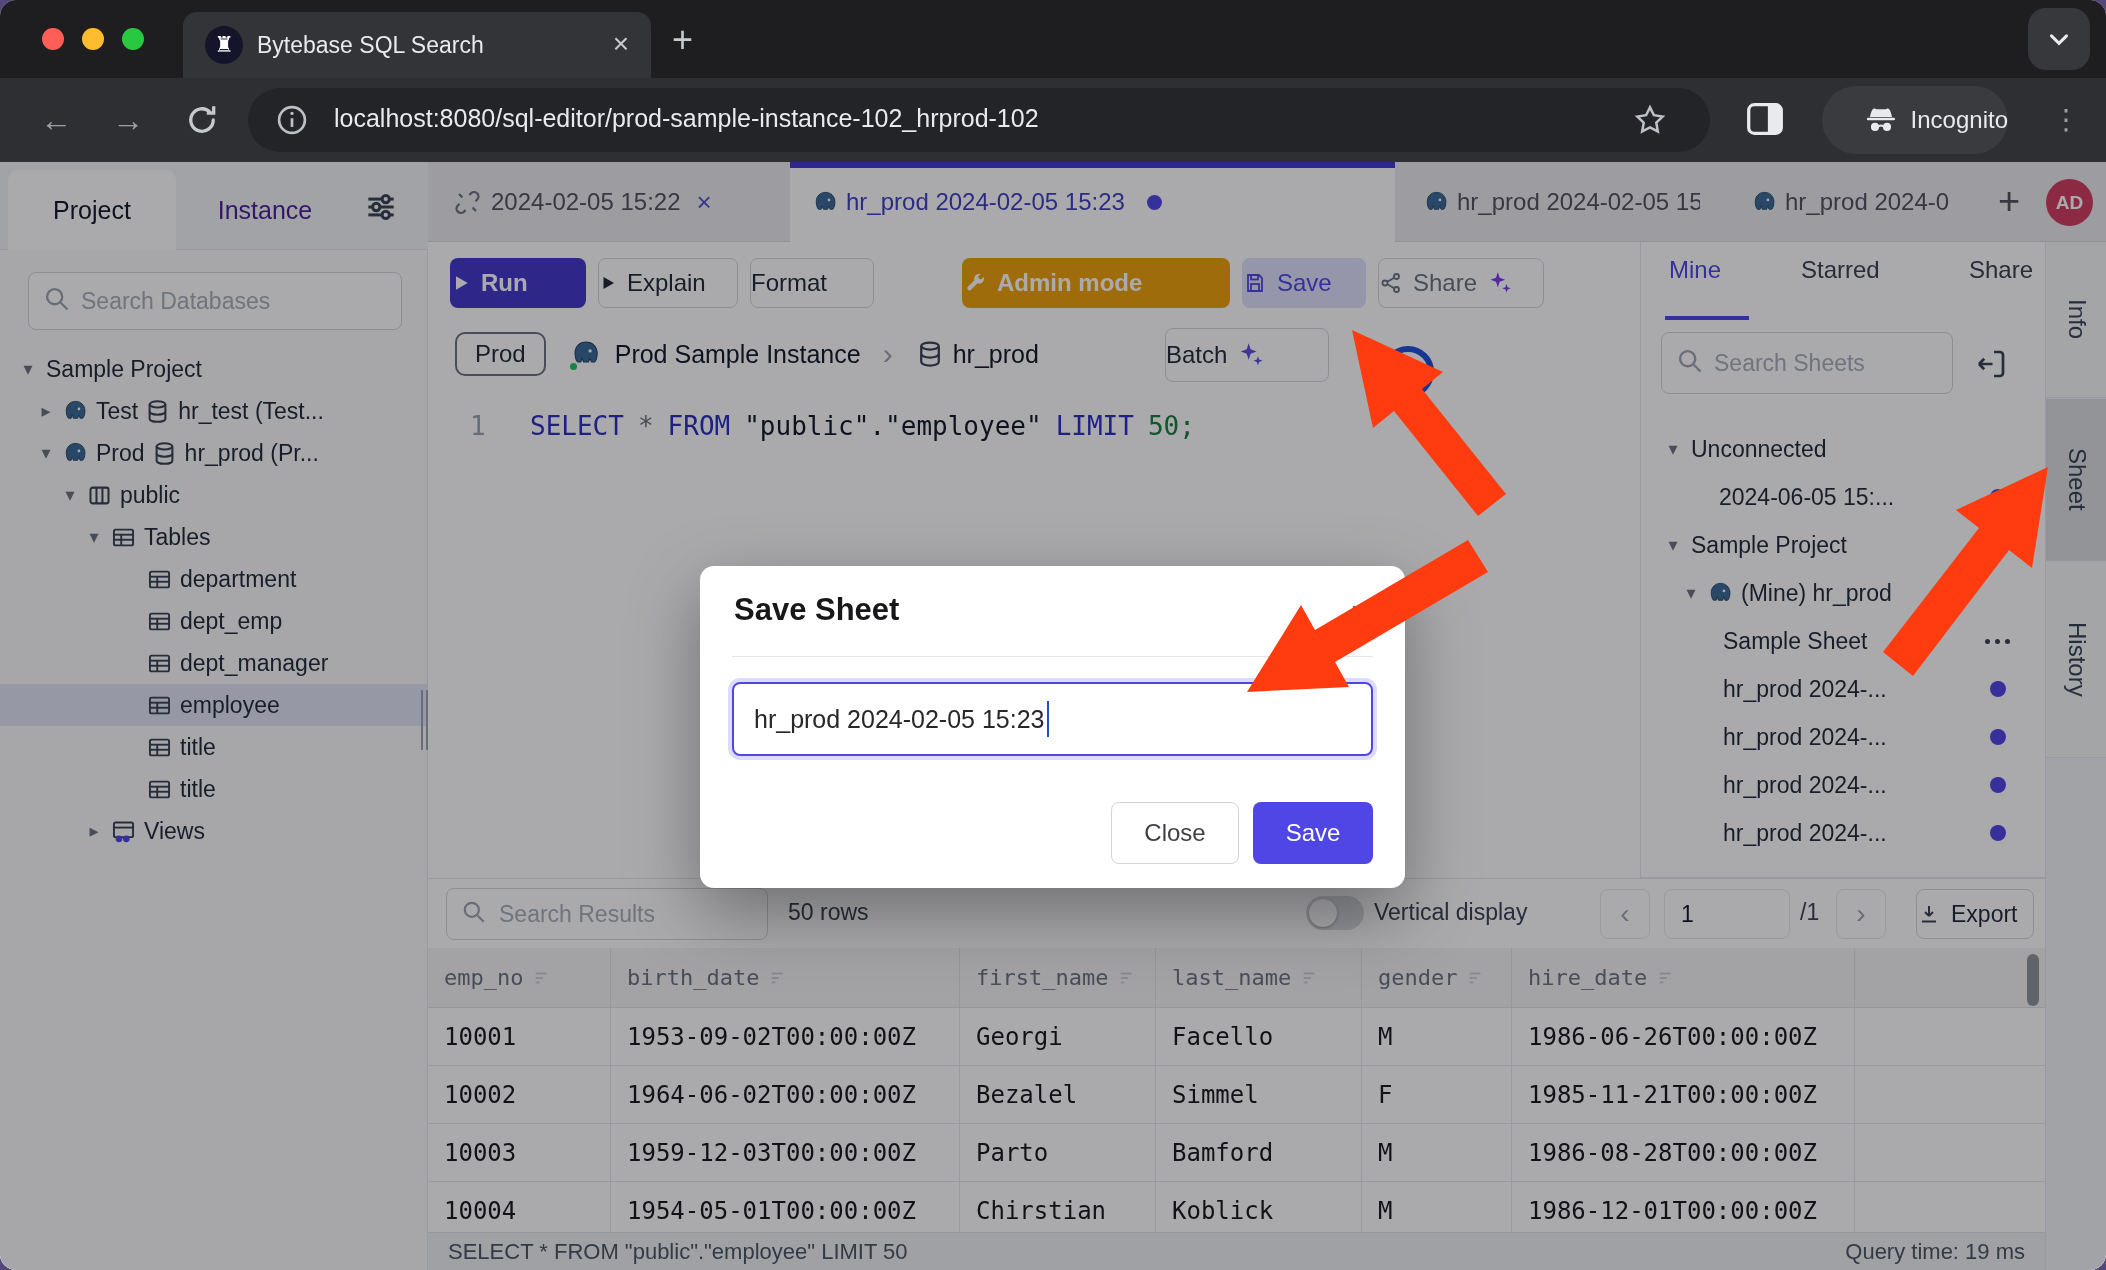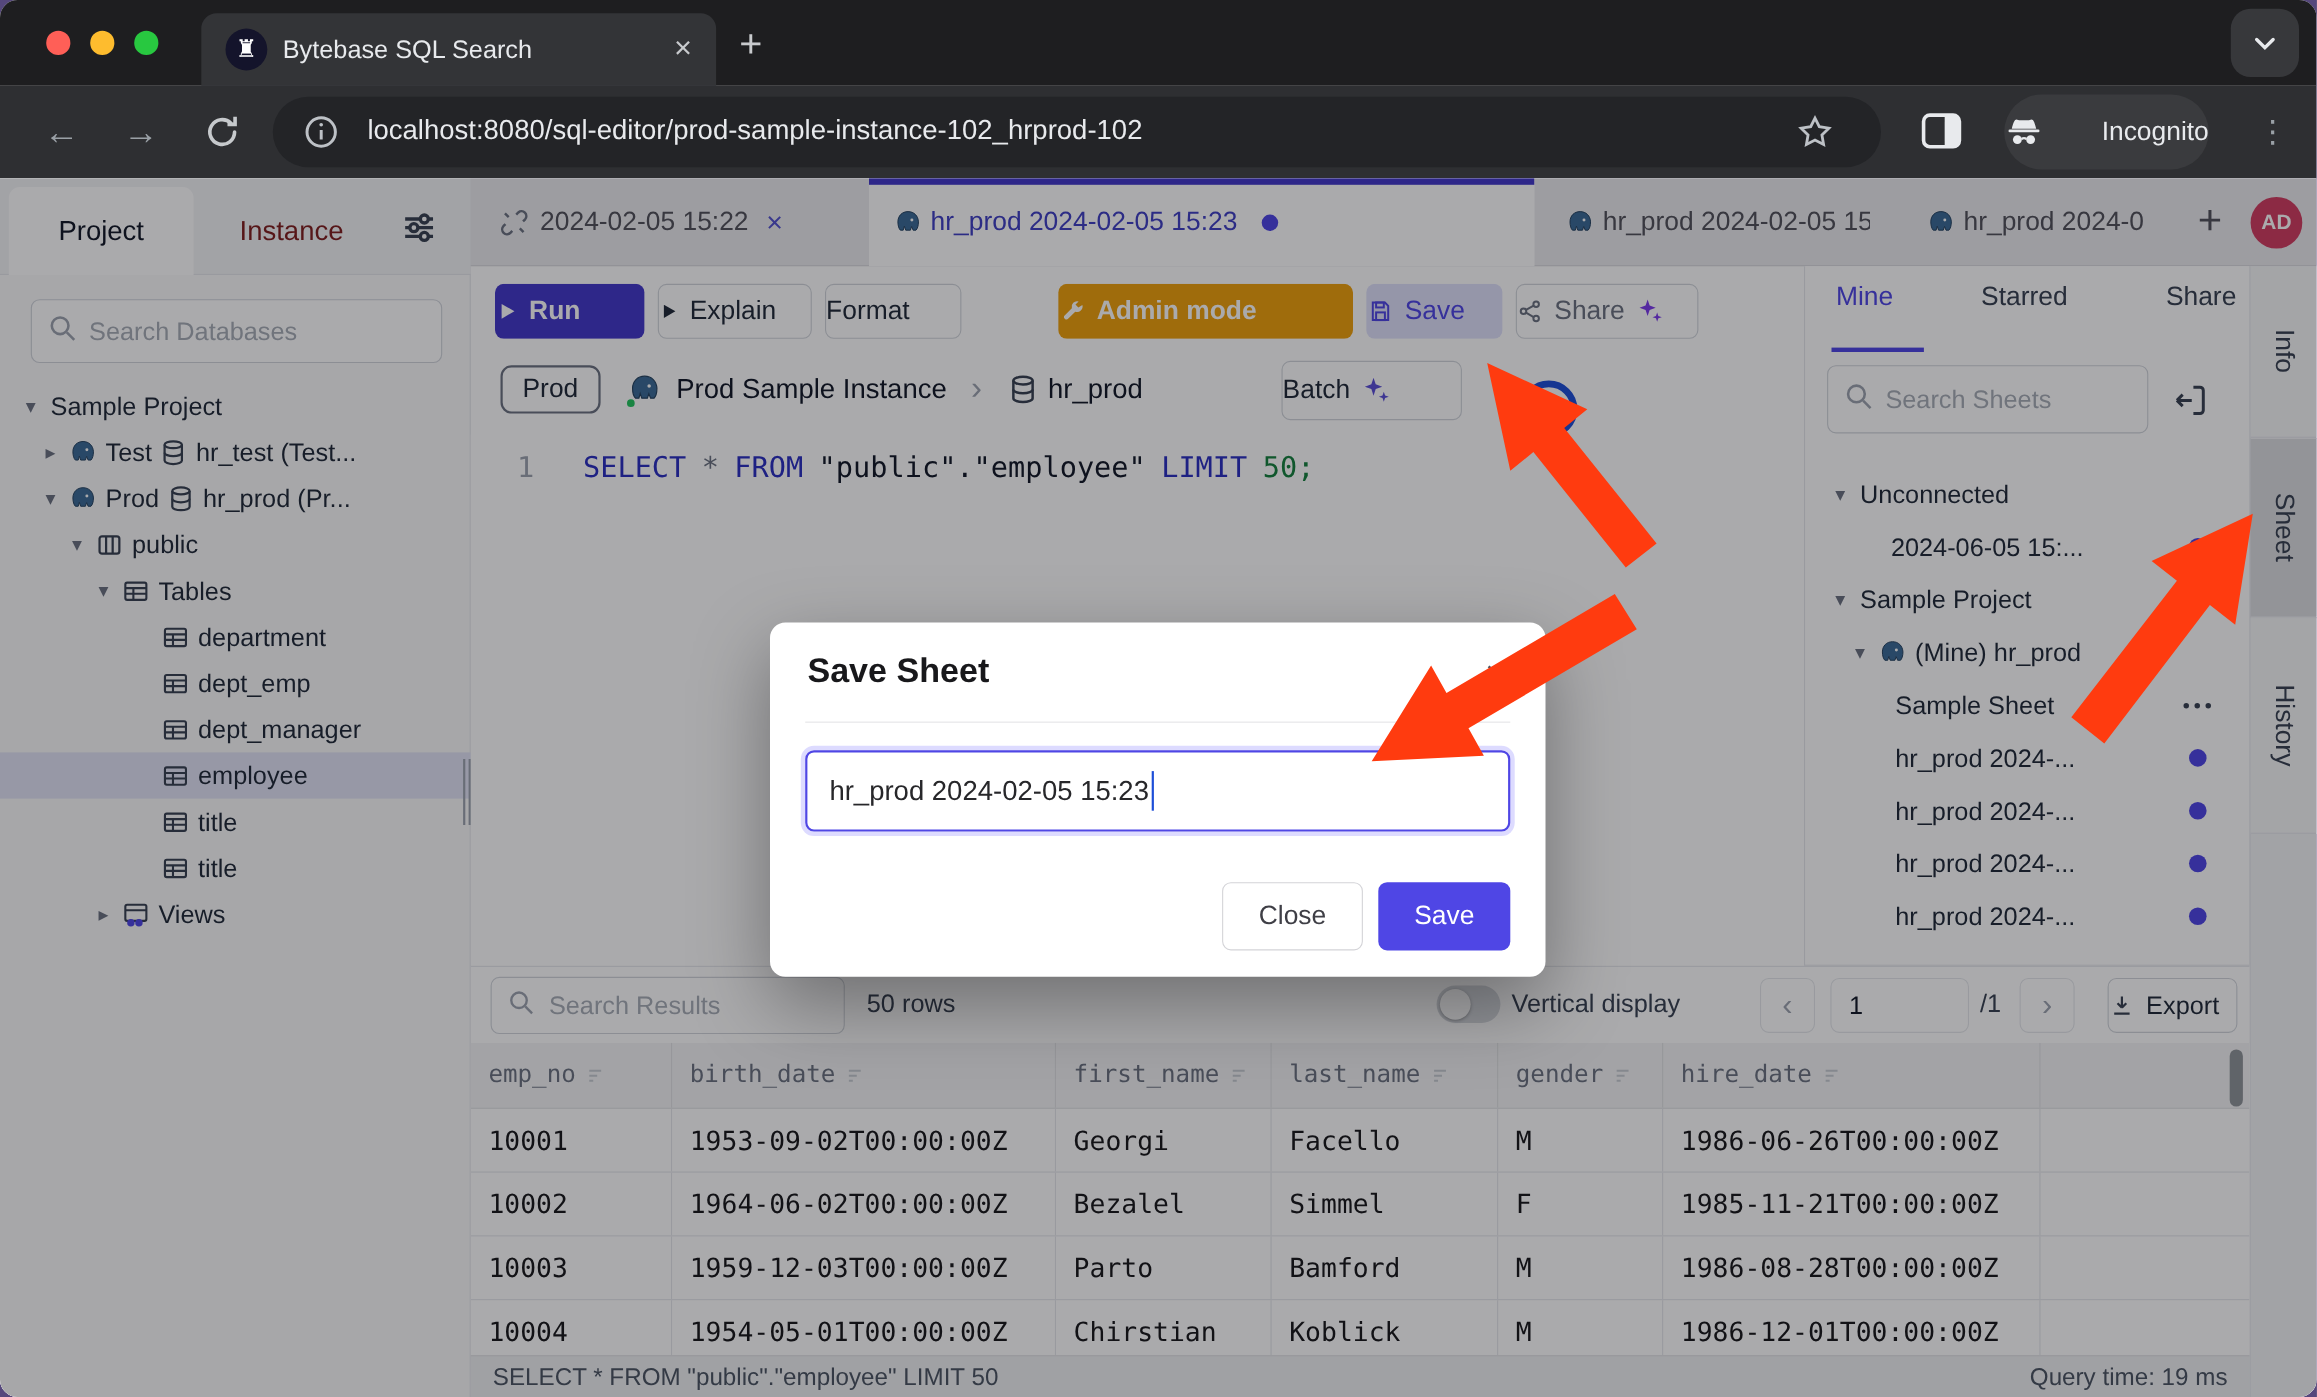--- a/index.html
+++ b/index.html
@@ -12,30 +12,30 @@
   .btab{position:absolute;left:183px;top:12px;width:468px;height:66px;background:#333437;border-radius:14px 14px 0 0;color:#e8eaed;}
   .btab .fav{position:absolute;left:22px;top:14px;width:38px;height:38px;border-radius:50%;background:#14142b;color:#fff;display:flex;align-items:center;justify-content:center;font-size:22px;}
   .btab .t{position:absolute;left:74px;top:20px;font-size:23px;color:#e8eaed;white-space:nowrap;}
   .btab .x{position:absolute;right:22px;top:16px;font-size:28px;color:#c8cacd;}
   .newtab{position:absolute;left:672px;top:22px;font-size:36px;color:#c8cacd;line-height:36px;}
   .tabsearch{position:absolute;right:16px;top:8px;width:62px;height:62px;border-radius:18px;background:#37383b;display:flex;align-items:center;justify-content:center;}
   .navbar{position:absolute;left:0;top:78px;width:2106px;height:84px;background:#2e2f32;}
   .navico{position:absolute;top:24px;font-size:32px;color:#9aa0a6;line-height:36px;}
   .urlpill{position:absolute;left:248px;top:10px;width:1462px;height:64px;border-radius:32px;background:#232427;}
   .url{position:absolute;left:86px;top:16px;font-size:25px;color:#e8eaed;white-space:nowrap;}
-  .incog{position:absolute;left:1822px;top:8px;width:186px;height:68px;border-radius:34px;background:#3a3b3e;color:#e8eaed;display:flex;align-items:center;justify-content:space-between;gap:12px;font-size:24px;}
+  .incog{position:absolute;left:1822px;top:8px;width:186px;height:68px;border-radius:34px;background:#3a3b3e;color:#e8eaed;display:flex;align-items:center;justify-content:flex-end;gap:12px;font-size:24px;}
   
   .page{position:absolute;left:0;top:162px;width:2106px;height:1108px;background:#fff;}
   .app{position:absolute;inset:0;}
   .dim{position:absolute;inset:0;background:rgba(10,10,14,.345);z-index:10;}
   
   .lsb{position:absolute;left:0;top:0;width:428px;height:1108px;background:#fafafb;border-right:1px solid #e5e7eb;}
   .lsb-head{position:absolute;left:0;top:0;width:428px;height:88px;border-bottom:1px solid #e5e7eb;background:#f3f4f6;}
   .seg-active{position:absolute;left:8px;top:8px;width:168px;height:80px;background:#fff;border-radius:10px 10px 0 0;display:flex;align-items:center;justify-content:center;font-size:25px;color:#111827;}
-  .seg{position:absolute;left:190px;top:8px;width:150px;height:80px;display:flex;align-items:center;justify-content:center;font-size:25px;color:#7f1d1d;}
+  .seg{position:absolute;left:190px;top:8px;width:150px;height:80px;display:flex;align-items:center;justify-content:center;font-size:25px;color:#4c1d95;}
   .searchbox{position:absolute;border:1px solid #d1d5db;border-radius:8px;background:#fff;}
   .searchbox input{position:absolute;inset:0;border:none;outline:none;background:transparent;padding-left:52px;font-size:23px;color:#111827;font-family:"Liberation Sans",sans-serif;width:100%;height:100%;}
   .searchbox input::placeholder{color:#a7adb6;}
   .mag{position:absolute;left:14px;top:50%;transform:translateY(-50%);}
   .trow{position:absolute;left:0;width:428px;height:42px;display:flex;align-items:center;font-size:23px;color:#1f2937;white-space:nowrap;overflow:hidden;}
   .caret{color:#6b7280;font-size:18px;width:20px;display:inline-block;text-align:center;}
   .tico{display:inline-flex;width:27px;height:27px;margin:0 7px 0 6px;flex:none;}
   .sel{background:#e3e4f6;}
   .grip{position:absolute;left:421px;top:528px;height:60px;width:7px;border-left:2px solid #9ca3af;border-right:2px solid #9ca3af;}
   

